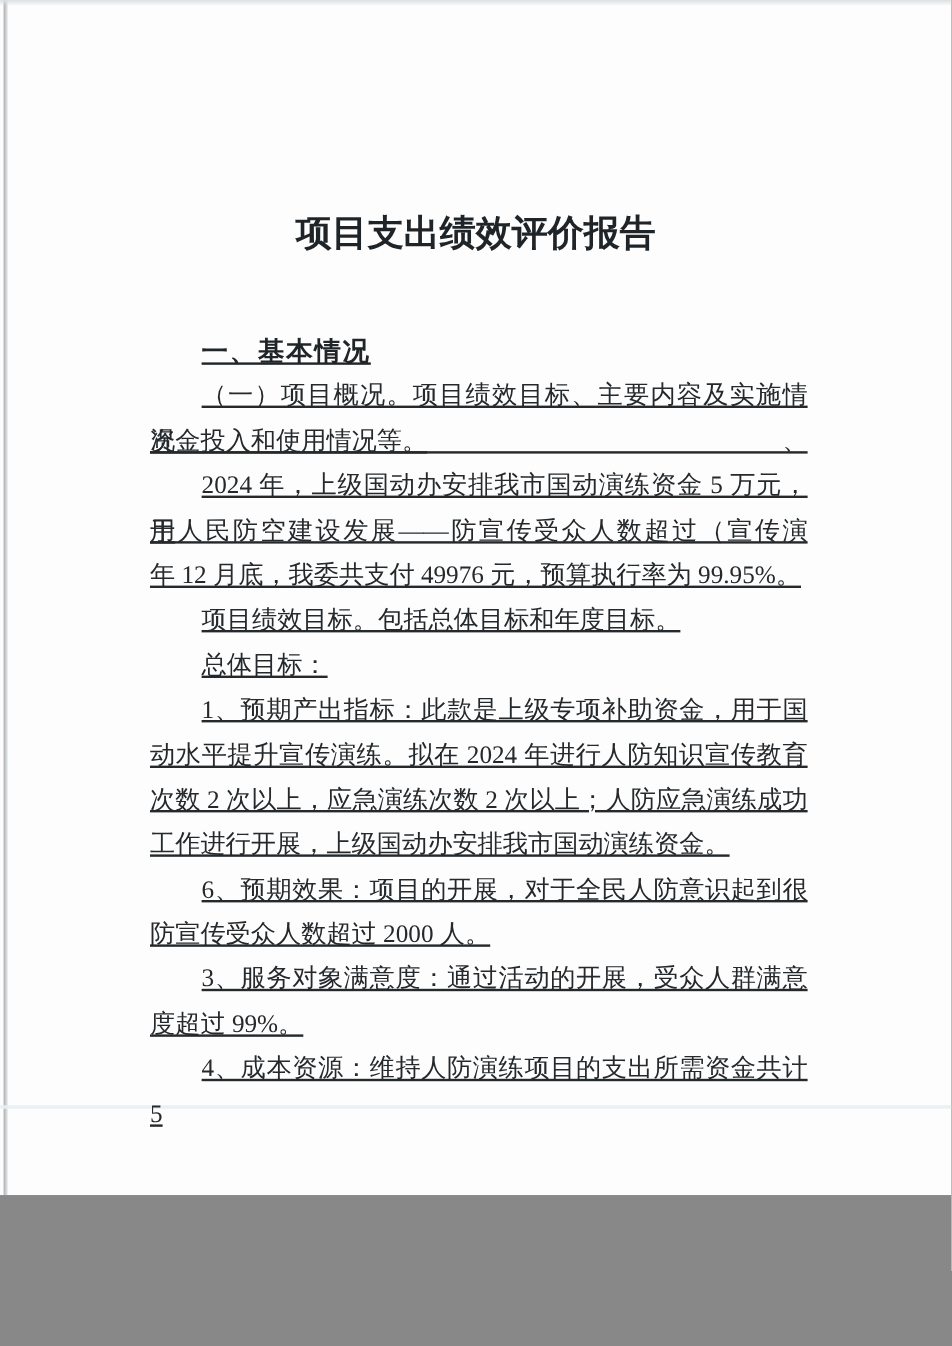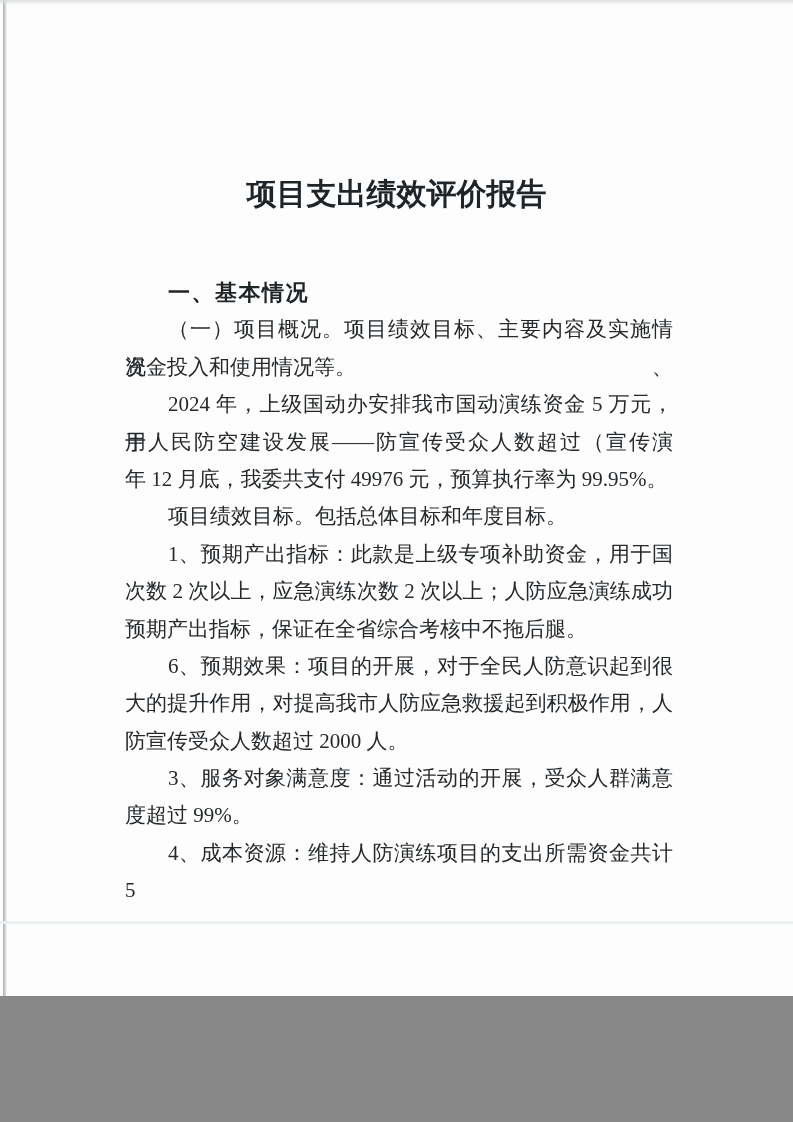--- a/index.html
+++ b/index.html
@@ -37,20 +37,21 @@
     color: #1f2428;
   }
   .doc-body {
     position: absolute; left: 125px; top: 274px; width: 548px;
   }
   .line {
     height: 37.4px; line-height: 37.4px;
     font-size: 21px;
     white-space: nowrap;
     overflow: visible;
+    text-decoration: underline;
   }
   .line.justify {
     white-space: normal;
     text-align: justify;
     text-align-last: justify;
   }
   .line.indent { text-indent: 43px; }
   .line.heading {
     font-family: "Liberation Sans", "DejaVu Sans", sans-serif;
     font-weight: 700;
@@ -91,34 +92,37 @@
   </div>
       <div class="line body justify">
     <span>于人民防空建设发展——防宣传受众人数超过（宣传演</span>
   </div>
       <div class="line body">
     <span>年 12 月底，我委共支付 49976 元，预算执行率为 99.95%。</span>
   </div>
       <div class="line body indent">
     <span>项目绩效目标。包括总体目标和年度目标。</span>
   </div>
+      <div class="line body indent">
+    <span>总体目标：</span>
+  </div>
       <div class="line body indent justify">
     <span>1、预期产出指标：此款是上级专项补助资金，用于国</span>
+  </div>
+      <div class="line body justify">
+    <span>动水平提升宣传演练。拟在 2024 年进行人防知识宣传教育</span>
   </div>
       <div class="line body justify">
     <span>次数 2 次以上，应急演练次数 2 次以上；人防应急演练成功</span>
   </div>
       <div class="line body">
-    <span>预期产出指标，保证在全省综合考核中不拖后腿。</span>
+    <span>工作进行开展，上级国动办安排我市国动演练资金。</span>
   </div>
       <div class="line body indent justify">
     <span>6、预期效果：项目的开展，对于全民人防意识起到很</span>
-  </div>
-      <div class="line body justify">
-    <span>大的提升作用，对提高我市人防应急救援起到积极作用，人</span>
   </div>
       <div class="line body">
     <span>防宣传受众人数超过 2000 人。</span>
   </div>
       <div class="line body indent justify">
     <span>3、服务对象满意度：通过活动的开展，受众人群满意</span>
   </div>
       <div class="line body">
     <span>度超过 99%。</span>
   </div>

